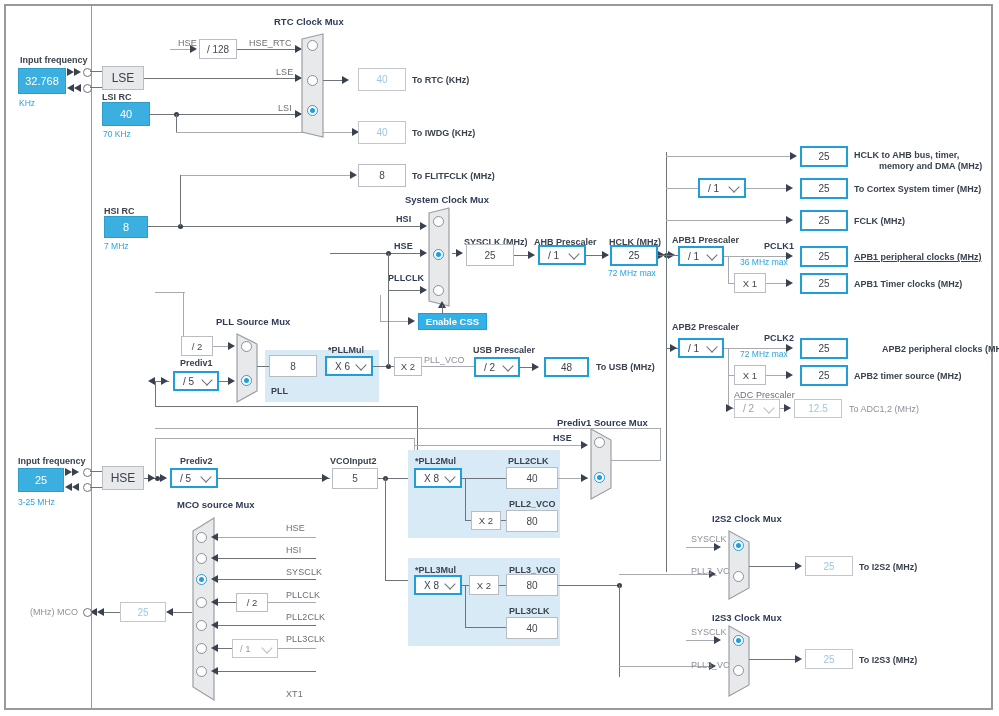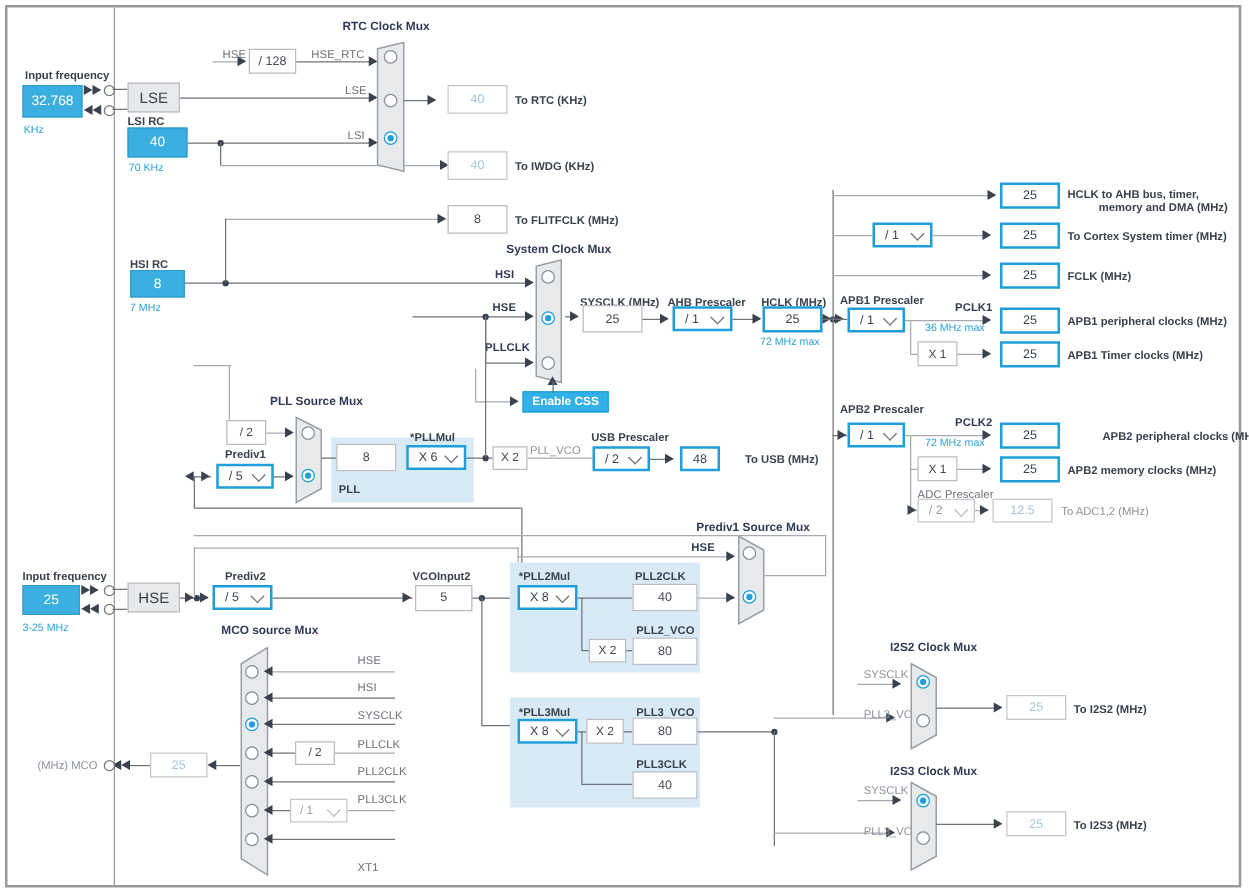--- a/index.html
+++ b/index.html
@@ -205,21 +205,21 @@
   <div class="w wh" style="left:666px;top:255px;width:12px;"></div>
   <div class="sel-box" style="left:678px;top:246px;width:46px;height:20px;">
     <span>/ 1</span>
       <i class="chev"></i>
   </div>
   <div class="lbl-b" style="left:764px;top:241px;">PCLK1</div>
   <div class="lbl-blue" style="left:740px;top:257px;">36 MHz max</div>
   <div class="w wh wl" style="left:724px;top:256px;width:66px;"></div>
   <div class="arr" style="left:786px;top:252px;"></div>
   <div class="box sel" style="left:800px;top:246px;width:48px;height:21px;">25</div>
-  <div class="lbl-dark" style="left:854px;top:252px;">APB1 peripheral clocks (MHz)</div>
+  <div class="lbl-dark" style="left:854px;top:252px;text-decoration:underline;">APB1 peripheral clocks (MHz)</div>
 
   <div class="w wv wl" style="left:728px;top:256px;height:27px;"></div>
   <div class="w wh wl" style="left:728px;top:283px;width:8px;"></div>
   <div class="box plain" style="left:734px;top:273px;width:32px;height:20px;font-size:9.5px;">X 1</div>
   <div class="w wh wl" style="left:766px;top:283px;width:24px;"></div>
   <div class="arr" style="left:786px;top:279px;"></div>
   <div class="box sel" style="left:800px;top:273px;width:48px;height:21px;">25</div>
   <div class="lbl-dark" style="left:854px;top:279px;">APB1 Timer clocks (MHz)</div>
 
   <div class="lbl-dark" style="left:672px;top:322px;">APB2 Prescaler</div>
@@ -235,21 +235,21 @@
   <div class="arr" style="left:786px;top:344px;"></div>
   <div class="box sel" style="left:800px;top:338px;width:48px;height:21px;">25</div>
   <div class="lbl-dark" style="left:882px;top:344px;">APB2 peripheral clocks (MHz)</div>
 
   <div class="w wv wl" style="left:728px;top:348px;height:27px;"></div>
   <div class="w wh wl" style="left:728px;top:375px;width:8px;"></div>
   <div class="box plain" style="left:734px;top:365px;width:32px;height:20px;font-size:9.5px;">X 1</div>
   <div class="w wh wl" style="left:766px;top:375px;width:24px;"></div>
   <div class="arr" style="left:786px;top:371px;"></div>
   <div class="box sel" style="left:800px;top:365px;width:48px;height:21px;">25</div>
-  <div class="lbl-dark" style="left:854px;top:371px;">APB2 memory clocks (MHz)</div>
+  <div class="lbl-dark" style="left:854px;top:371px;">APB2 timer source (MHz)</div>
 
   <div class="lbl" style="left:734px;top:390px;">ADC Prescaler</div>
   <div class="w wv wl" style="left:728px;top:375px;height:33px;"></div>
   <div class="w wh wl" style="left:728px;top:408px;width:6px;"></div>
   <div class="arr" style="left:726px;top:404px;"></div>
   <div class="sel-box off" style="left:734px;top:399px;width:46px;height:19px;">
     <span>/ 2</span>
       <i class="chev"></i>
   </div>
   <div class="w wh wl" style="left:780px;top:408px;width:10px;"></div>
@@ -304,21 +304,21 @@
   <div class="w wh wl" style="left:422px;top:366px;width:52px;"></div>
   <div class="w wv" style="left:388px;top:253px;height:113px;"></div>
 
   <div class="lbl-dark" style="left:473px;top:345px;">USB Prescaler</div>
   <div class="sel-box" style="left:474px;top:357px;width:46px;height:20px;">
     <span>/ 2</span>
       <i class="chev"></i>
   </div>
   <div class="w wh" style="left:520px;top:367px;width:18px;"></div>
   <div class="arr" style="left:532px;top:363px;"></div>
-  <div class="box sel" style="left:544px;top:357px;width:32px;height:20px;">48</div>
+  <div class="box sel" style="left:544px;top:357px;width:45px;height:20px;">48</div>
   <div class="lbl-dark" style="left:596px;top:362px;">To USB (MHz)</div>
 
   <div class="lbl-dark" style="left:18px;top:456px;">Input frequency</div>
   <div class="box cyan" style="left:18px;top:468px;width:46px;height:24px;">25</div>
   <div class="lbl-blue" style="left:18px;top:497px;">3-25 MHz</div>
   <div class="arr" style="left:65px;top:468px;"></div>
   <div class="arr" style="left:72px;top:468px;"></div>
   <div class="pin" style="left:83px;top:468px;"></div>
   <div class="arrl" style="left:65px;top:483px;"></div>
   <div class="arrl" style="left:72px;top:483px;"></div>

